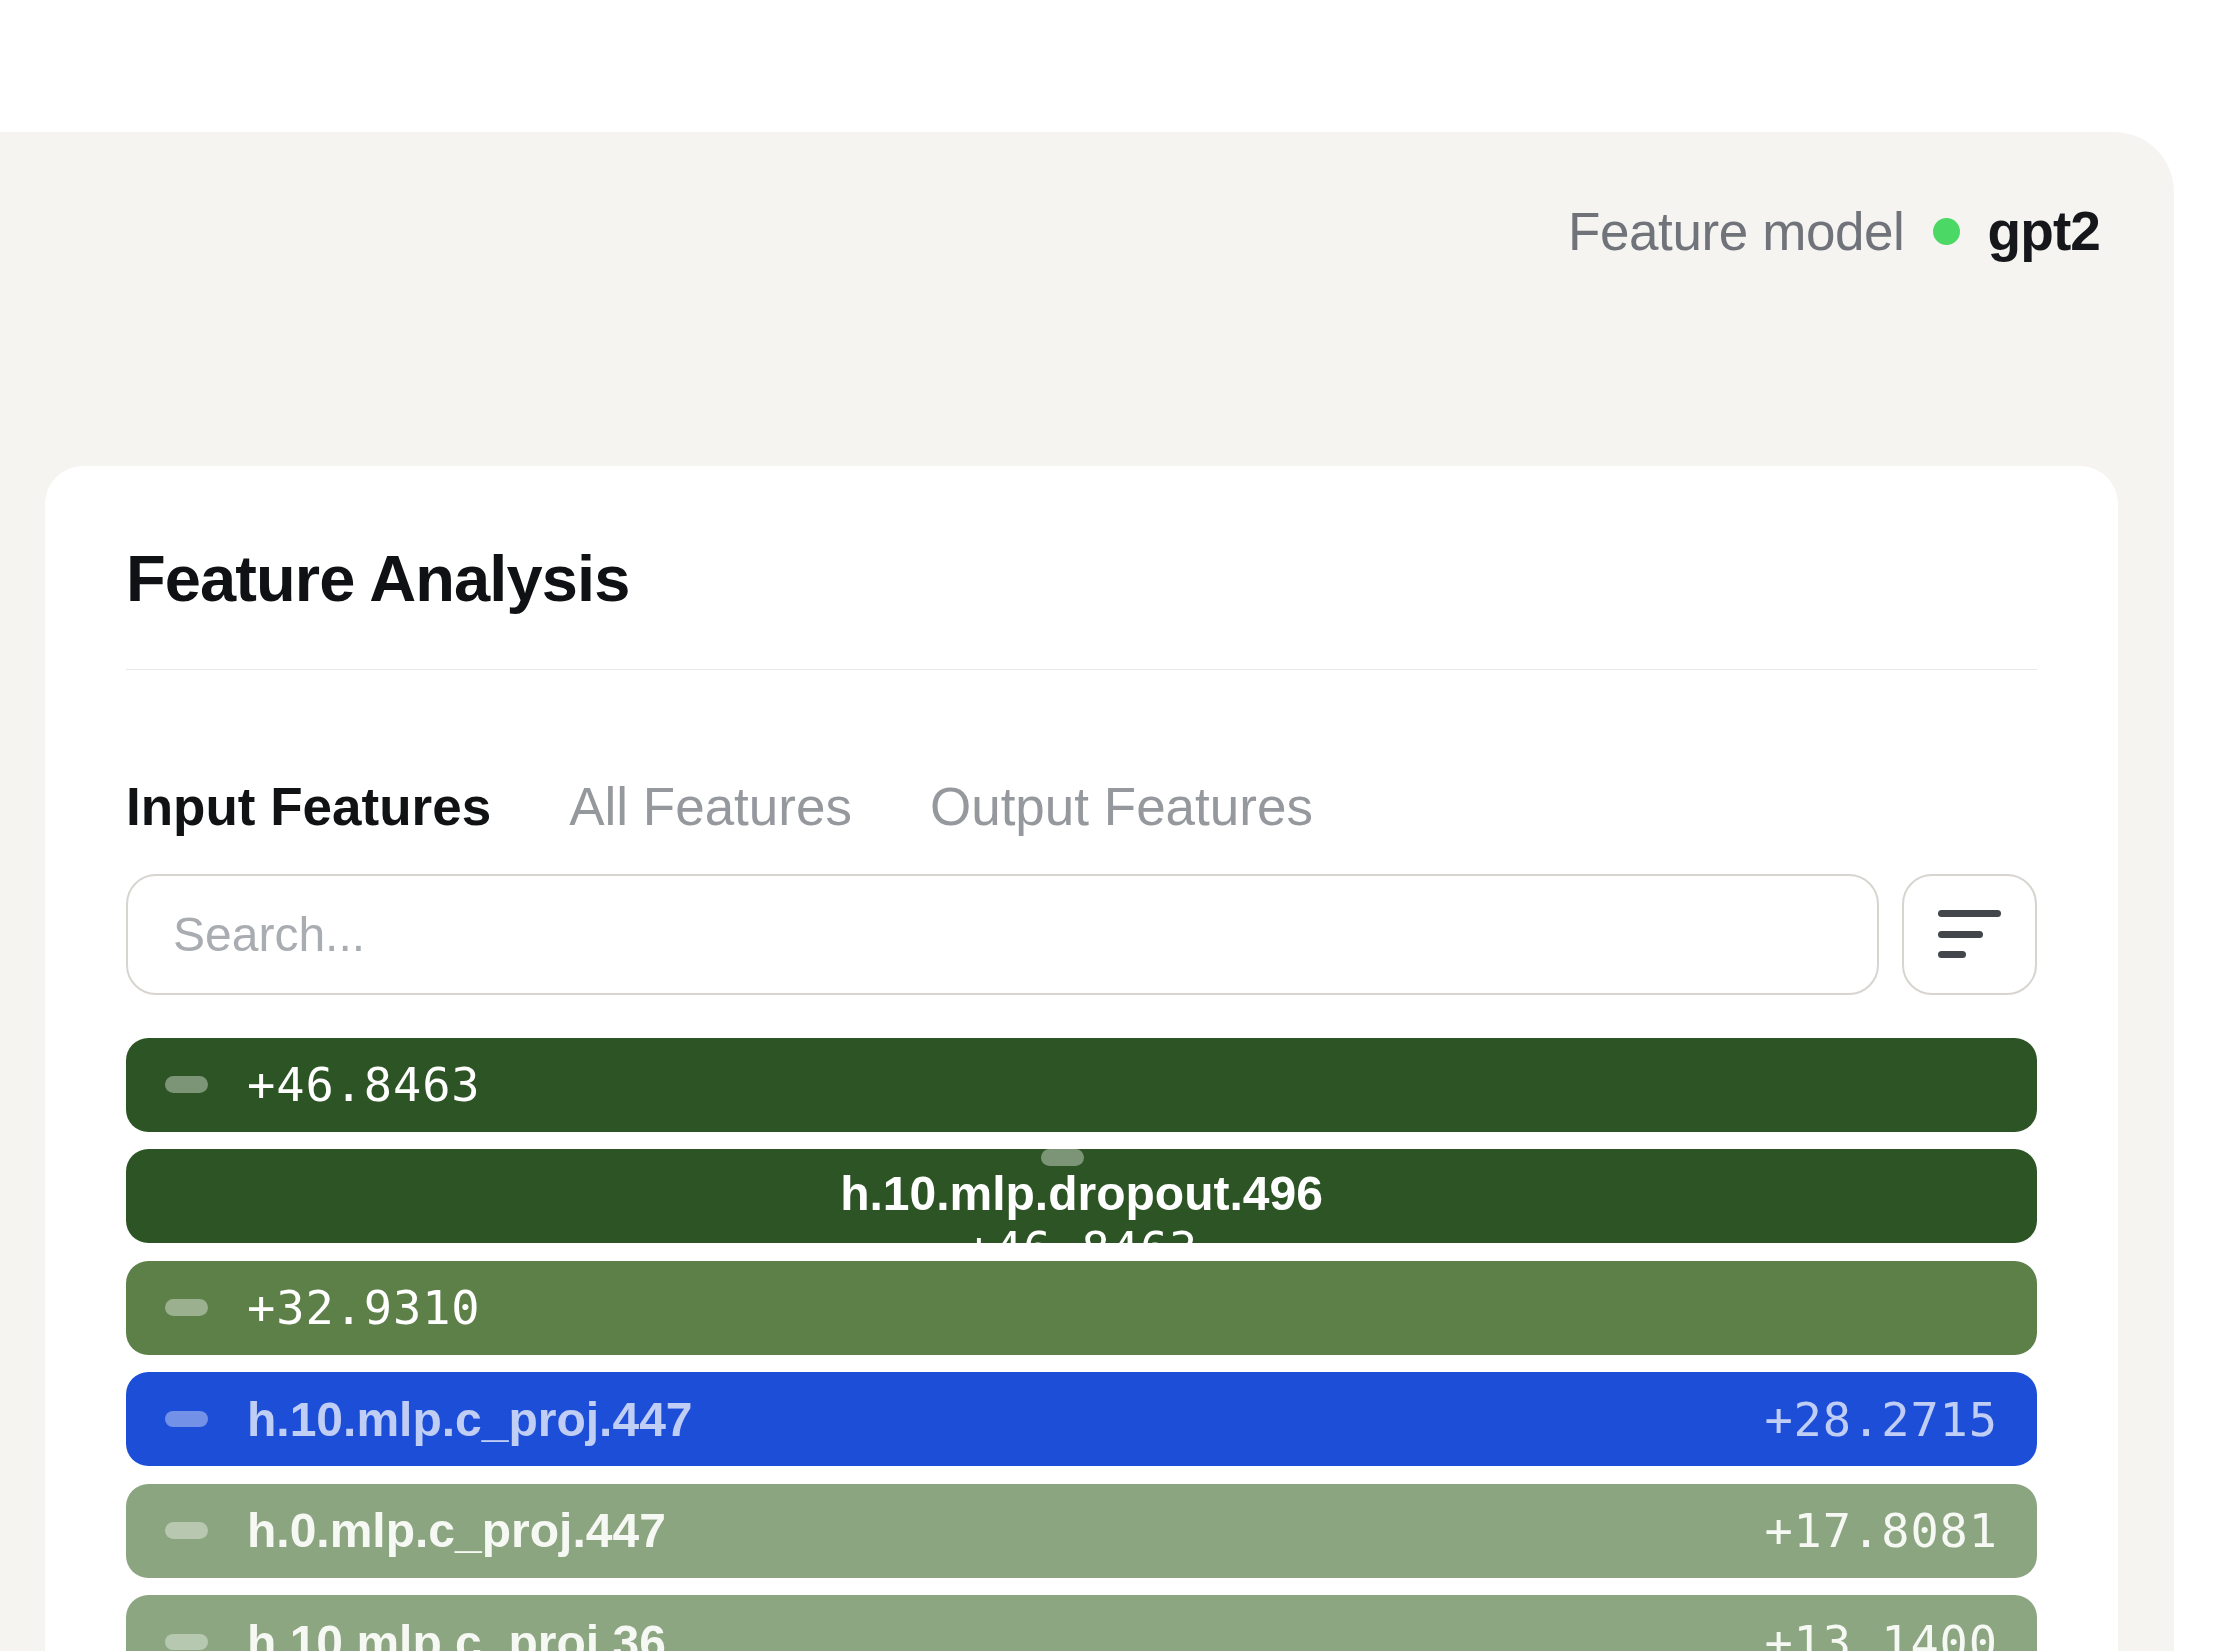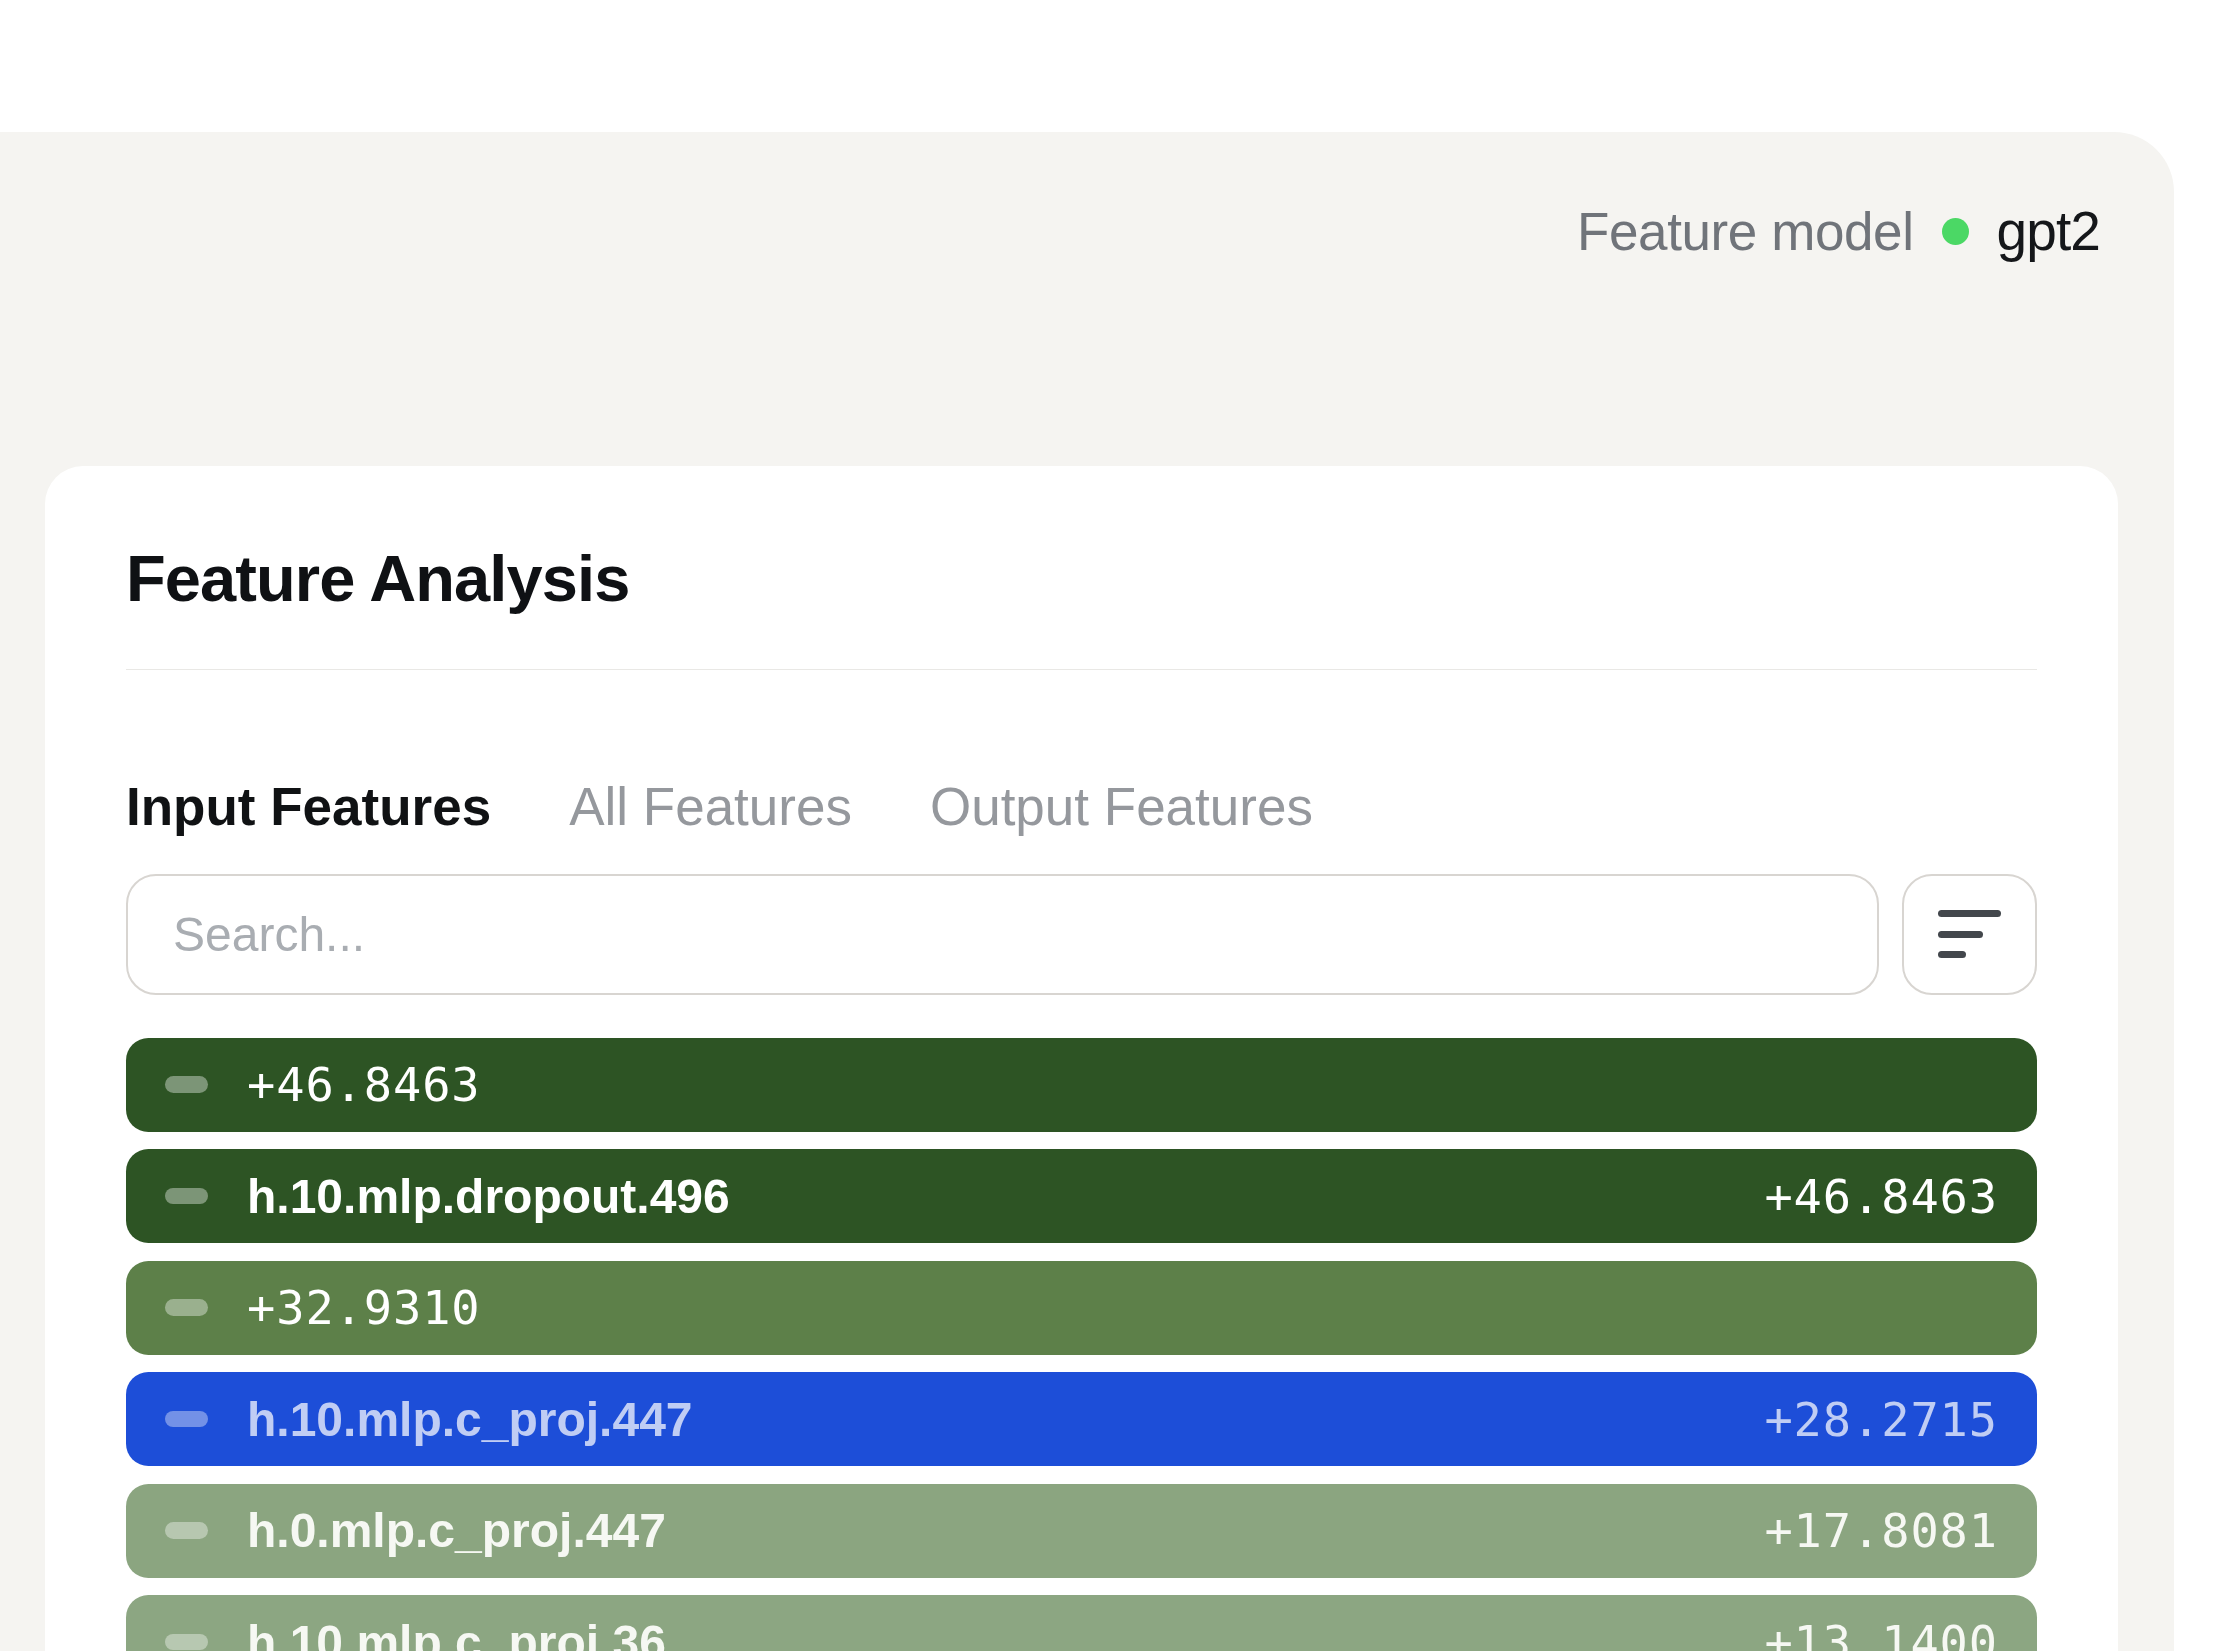--- a/index.html
+++ b/index.html
@@ -20,21 +20,21 @@
   }
 
   
   .model-row {
     display:flex; justify-content:flex-end; align-items:center;
     padding:67px 74px 0 0;
     gap:28px;
   }
   .model-label { font-size:53px; color:#70747a; letter-spacing:-0.4px; }
   .model-dot { width:27px; height:27px; border-radius:50%; background:#4bd865; }
-  .model-name { font-size:55px; font-weight:400; color:#15171a; letter-spacing:-0.9px; }
+  .model-name { font-size:55px; font-weight:700; color:#15171a; letter-spacing:-0.9px; }
 
   
   .card {
     position:absolute; left:45px; top:334px;
     width:2073px; height:1343px;
     background:#ffffff;
     border-radius:38px 38px 0 0;
     padding:74px 81px 0 81px;
   }
 
@@ -120,21 +120,21 @@
             <i></i>
         </span>
       </div>
     </div>
 
     <div class="feature-list">
         <div class="feature-row" style="background: rgb(45, 84, 36); color: rgb(255, 255, 255);">
     <span class="minus-icon"></span>
     <span class="feature-value">+46.8463</span>
   </div>
-        <div class="feature-row" style="background: rgb(45, 84, 36); color: rgb(255, 255, 255);">
+        <div class="feature-row" style="background: rgb(45, 84, 36); color: rgb(255, 255, 255); flex-direction: column;">
     <span class="minus-icon"></span>
     <span class="feature-label">h.10.mlp.dropout.496</span>
     <span class="feature-value">+46.8463</span>
   </div>
         <div class="feature-row" style="background: rgb(93, 128, 73); color: rgb(255, 255, 255);">
     <span class="minus-icon"></span>
     <span class="feature-value">+32.9310</span>
   </div>
         <div class="feature-row" style="background: #1d4ed8; color: rgba(255, 255, 255, 0.72);">
     <span class="minus-icon"></span>

